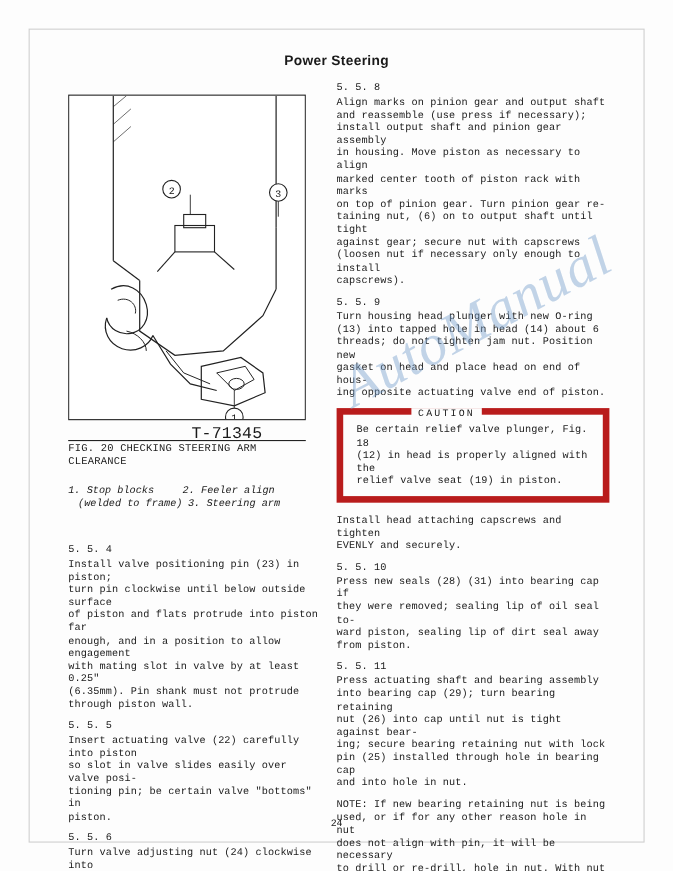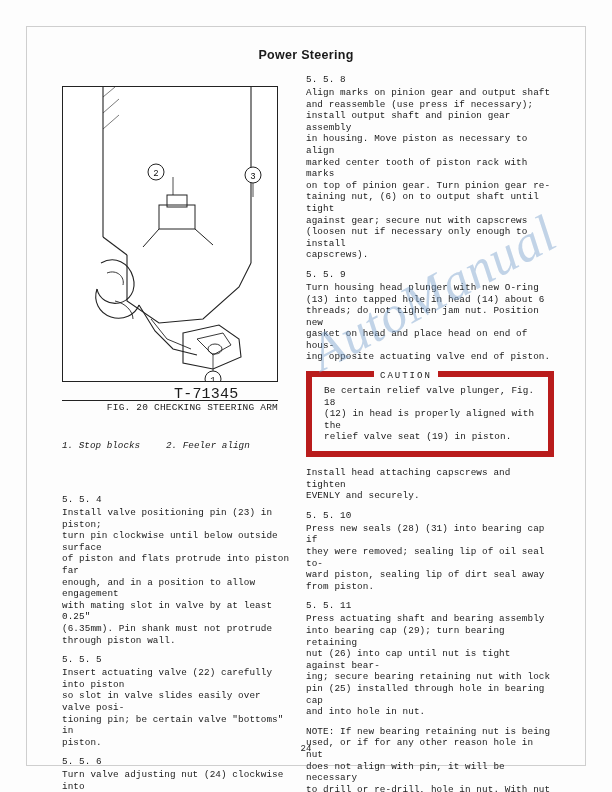--- a/index.html
+++ b/index.html
@@ -74,21 +74,21 @@
     left: 0;
     top: 320px;
     width: 216px;
     border-top: 1px solid #222;
   }
   .fig-caption {
     position: absolute;
     left: 0;
     top: 322px;
     width: 216px;
-    text-align: right;
+    text-align: left;
     font-size: 9.5px;
     line-height: 12px;
     letter-spacing: 0.2px;
   }
   .legend {
     position: absolute;
     left: 0;
     top: 360px;
     width: 228px;
     font-size: 9.3px;
@@ -216,31 +216,39 @@
           <line x1="40" y1="26" x2="56" y2="12"></line>
           <line x1="40" y1="42" x2="56" y2="28"></line>
         </g>
       </svg>
     </div>
 
     <div class="fig-code">T-71345</div>
     <div class="fig-rule"></div>
     <div class="fig-caption">
       <div>FIG. 20  CHECKING STEERING ARM</div>
+      <div>CLEARANCE</div>
     </div>
 
     <div class="legend">
       <div class="row">
         <div class="c1">
           <span>1.</span>
           <span>Stop blocks</span>
         </div>
         <div class="c2">
           <span>2.</span>
           <span>Feeler align</span>
+        </div>
+      </div>
+      <div class="row">
+        <div class="c1 sub">(welded to frame)</div>
+        <div class="c2">
+          <span>3.</span>
+          <span>Steering arm</span>
         </div>
       </div>
     </div>
 
     <div class="left-body">
       <div class="num">5. 5. 4</div>
       <p class="para">Install valve positioning pin (23) in piston;
 turn pin clockwise until below outside surface
 of piston and flats protrude into piston far
 enough, and in a position to allow engagement

